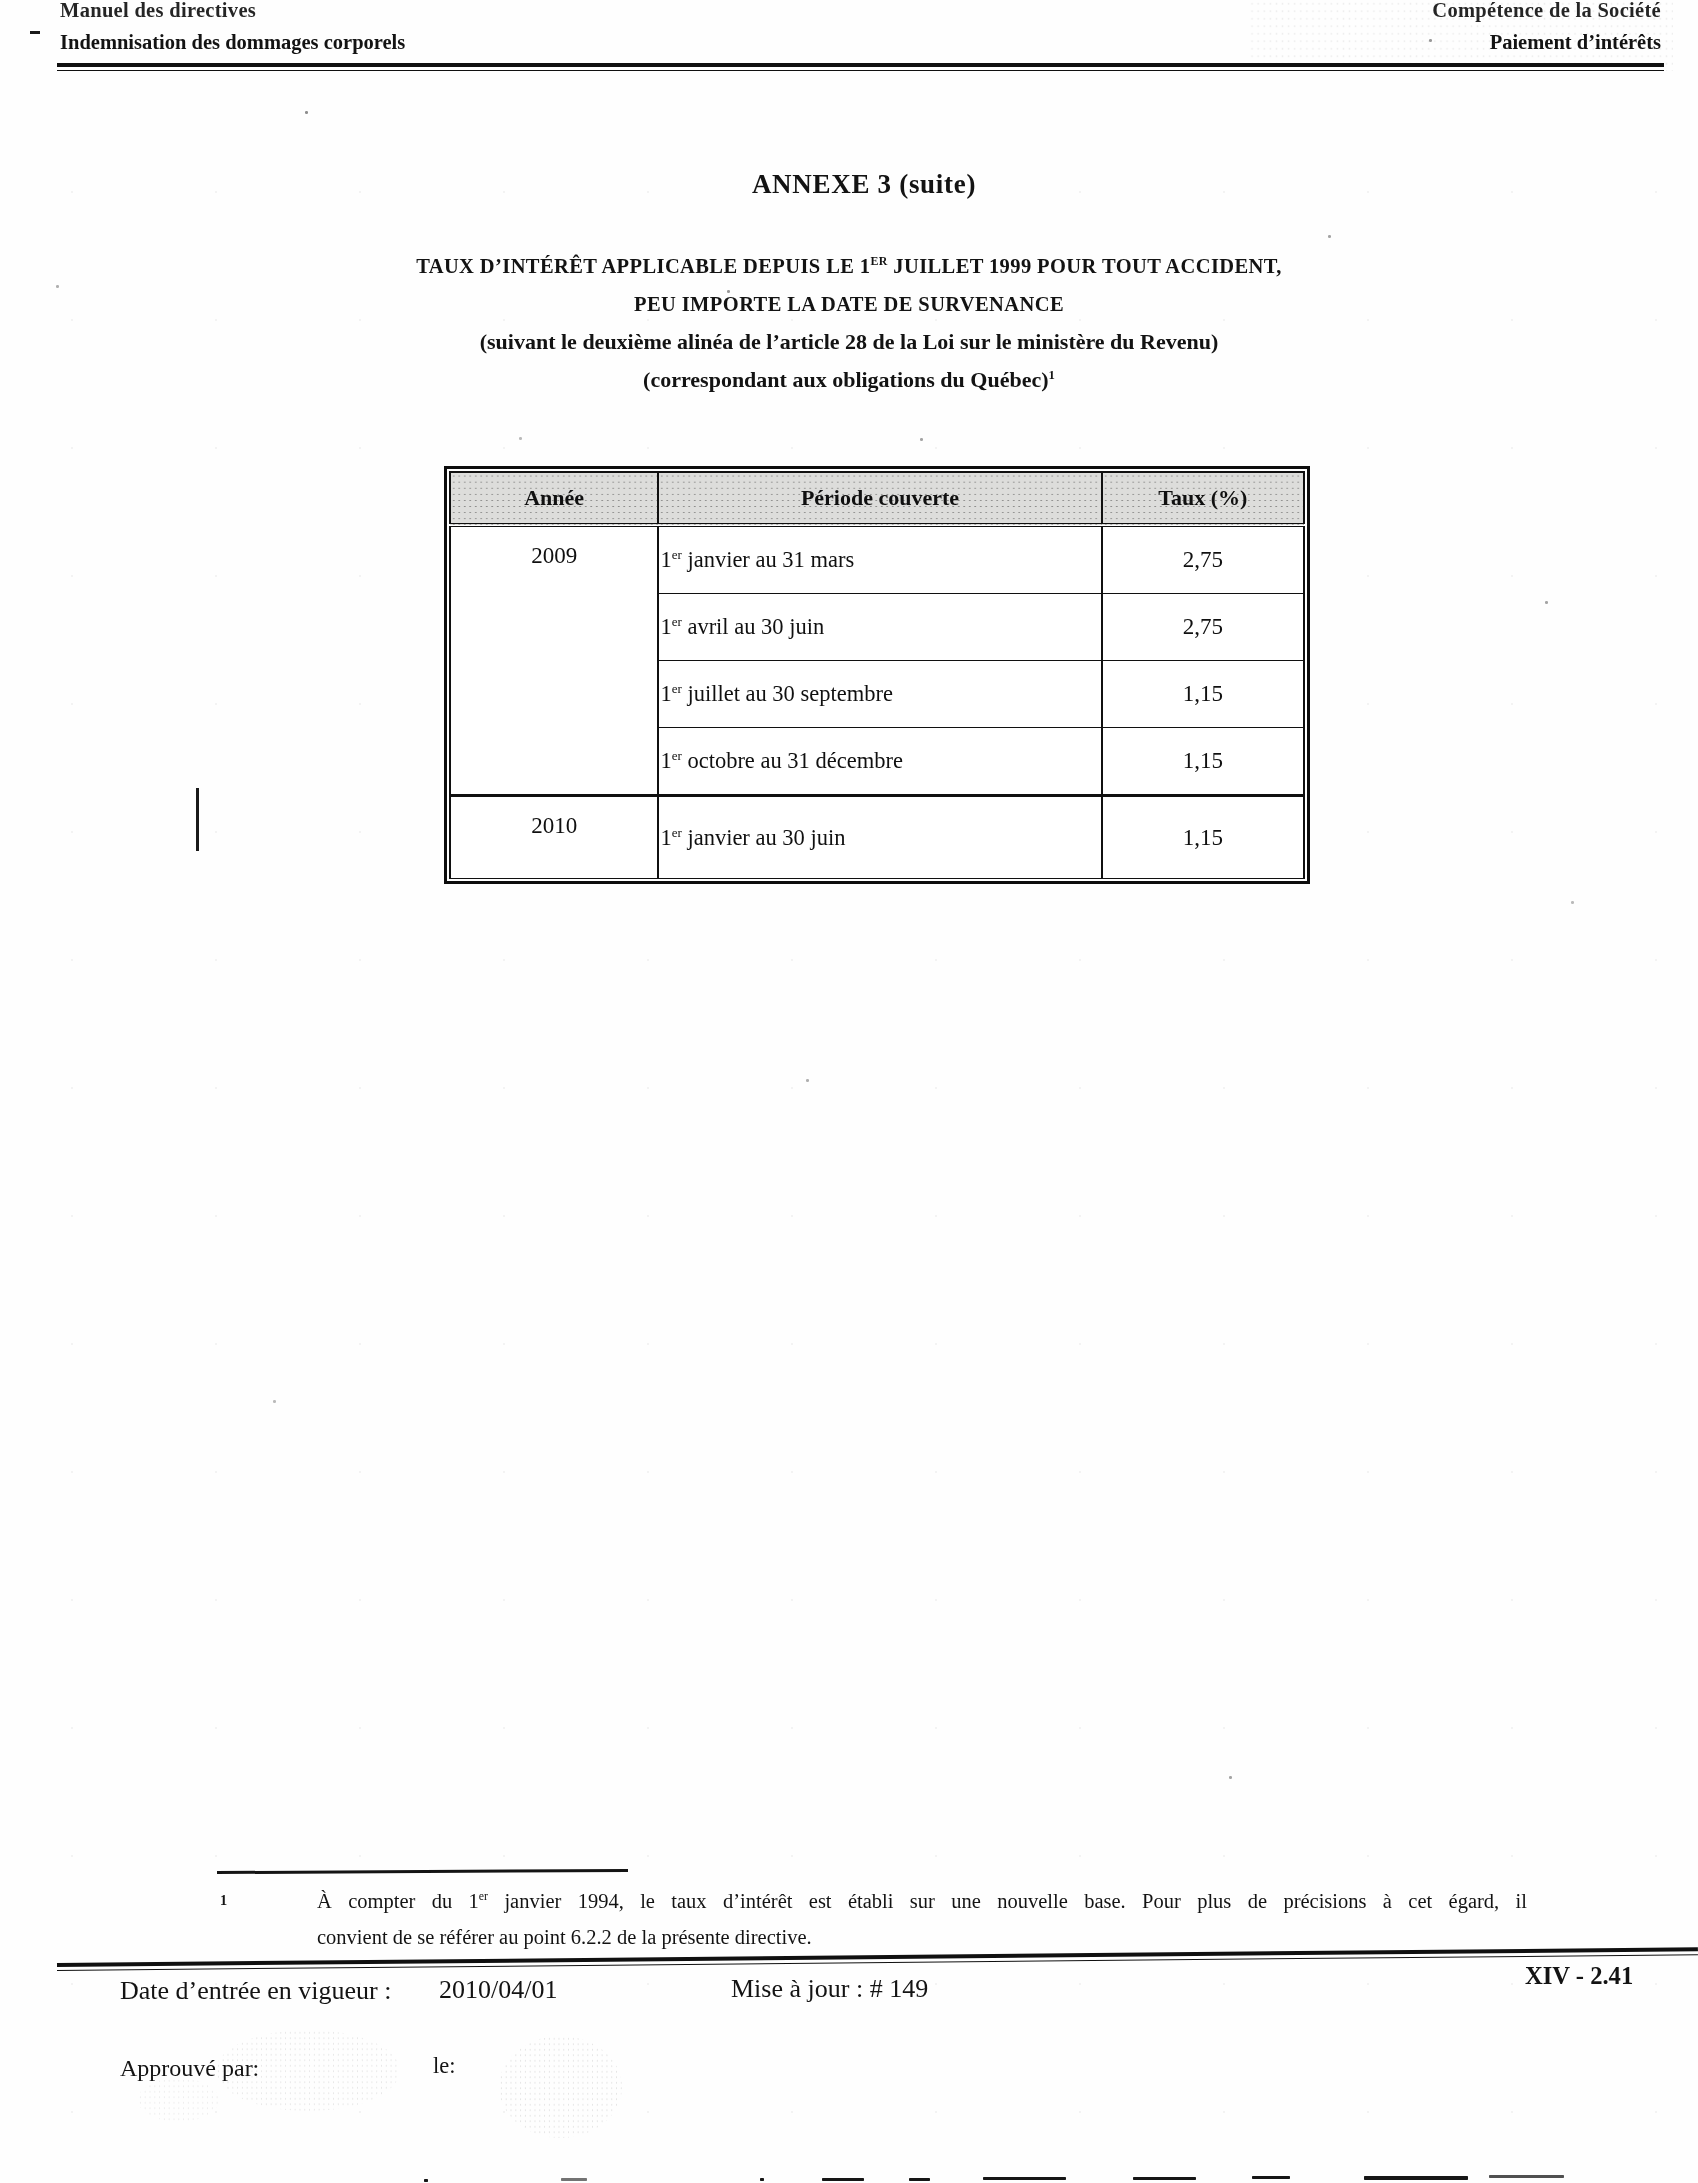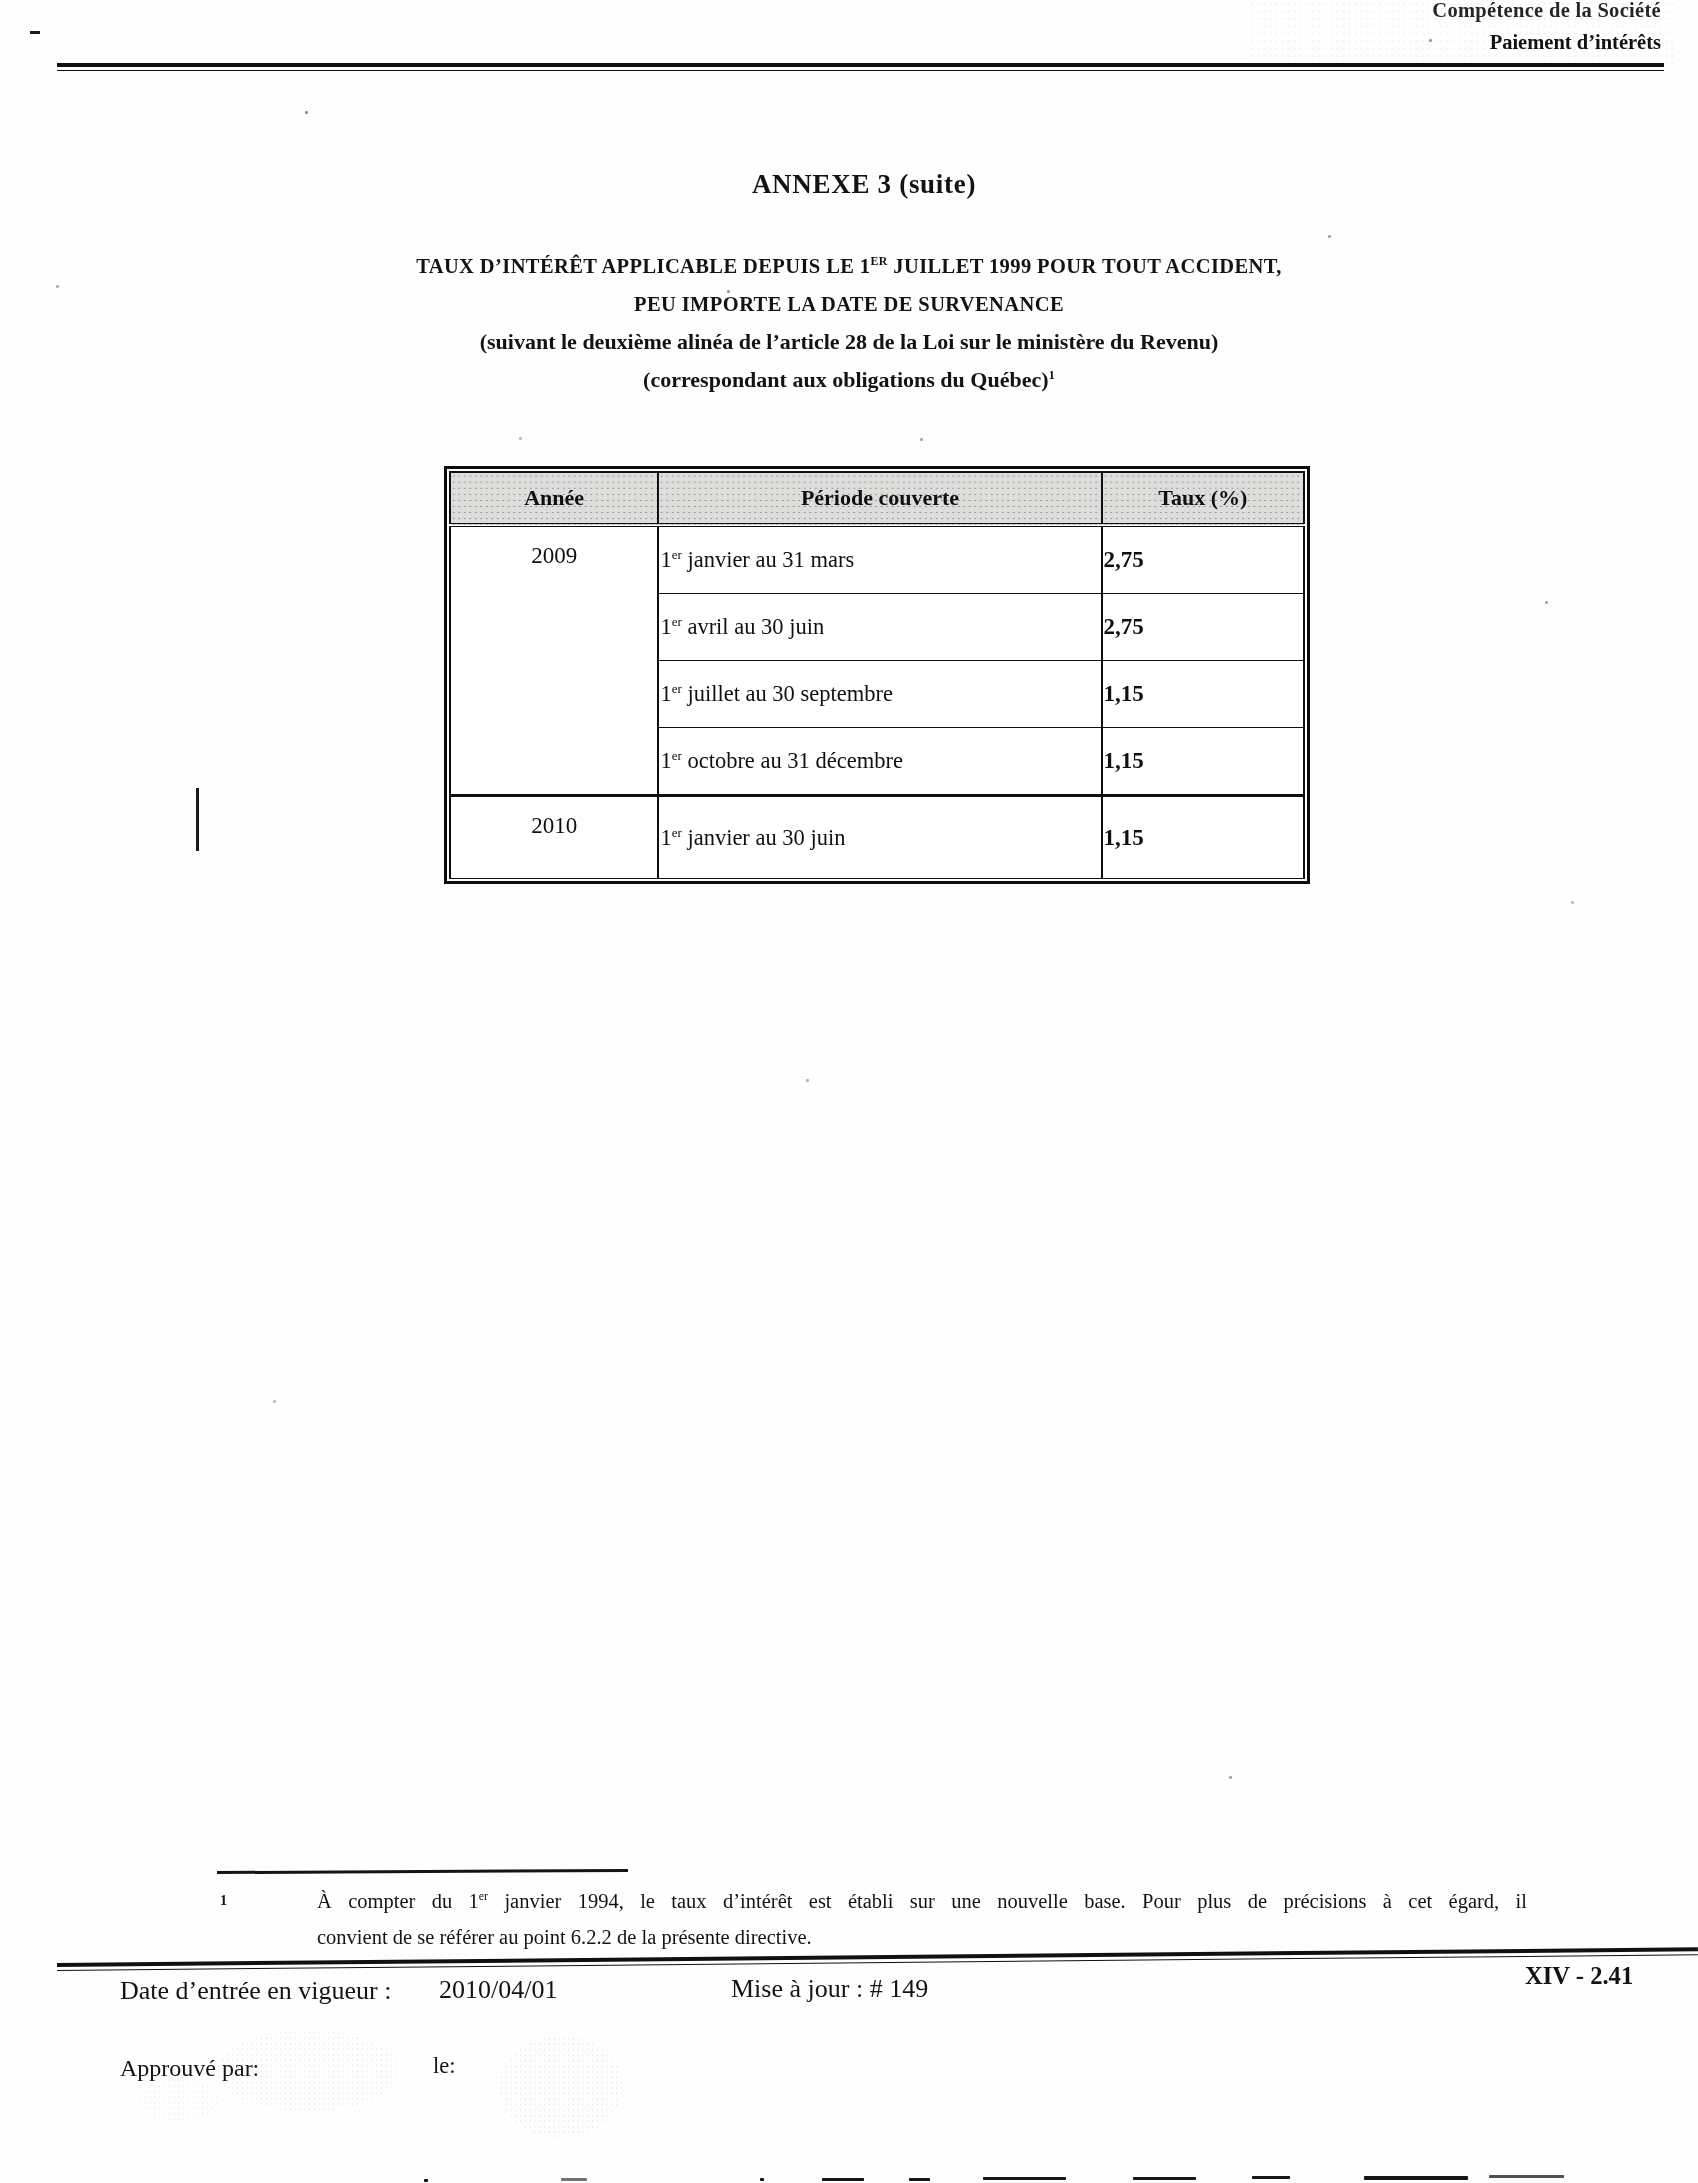--- a/index.html
+++ b/index.html
@@ -60,21 +60,21 @@
   }
   table.rates td{
     height:64px;border-left:2px solid #101010;border-right:2px solid #101010;
     border-top:1.4px solid #101010;border-bottom:1.4px solid #101010;
   }
   .col-year{width:24.4%;}
   .col-period{width:51.9%;}
   .col-rate{width:23.7%;}
   td.year{text-align:center;vertical-align:top;padding-top:16.4px;font-size:23px;}
   td.period{text-align:left;}
-  td.rate{text-align:left;font-size:23px;font-weight:bold;}
+  td.rate{text-align:center;font-size:23px;}
   tr.heavy-top td{border-top:3.4px solid #101010;}
   
   .fn-rule{position:absolute;left:217px;top:1870px;width:411px;height:2.7px;background:#141414;transform:rotate(-0.3deg);}
   .footnote{position:absolute;left:205px;top:1883px;width:1332px;font-size:20.5px;line-height:36px;}
   .fn-marker{position:absolute;left:15px;top:-1.4px;font-size:14.3px;font-weight:bold;}
   .fn-text{margin-left:112px;width:1210px;}
   .fn-l1{display:block;text-align:justify;text-align-last:justify;}
   .fn-l2{display:block;text-align:left;}
   
   .rule-bottom{
@@ -117,20 +117,26 @@
       -32px 1289px 0 rgba(30,30,30,.3),
       924px 1665px 0 rgba(30,30,30,.4),
       1266px 790px 0 rgba(30,30,30,.3);
   }
 </style>
 </head>
 <body>
 
 <div class="page">
 
+  <div class="hdr-left">
+    <div class="clip-top">
+      <span class="t">Manuel des directives</span>
+    </div>
+    <span class="hdr-line2">Indemnisation des dommages corporels</span>
+  </div>
 
   <div class="speckle-tr"></div>
 
   <div class="hdr-right">
     <div class="clip-top">
       <span class="t">Compétence de la Société</span>
     </div>
     <span class="hdr-line2">Paiement d’intérêts</span>
   </div>
 

